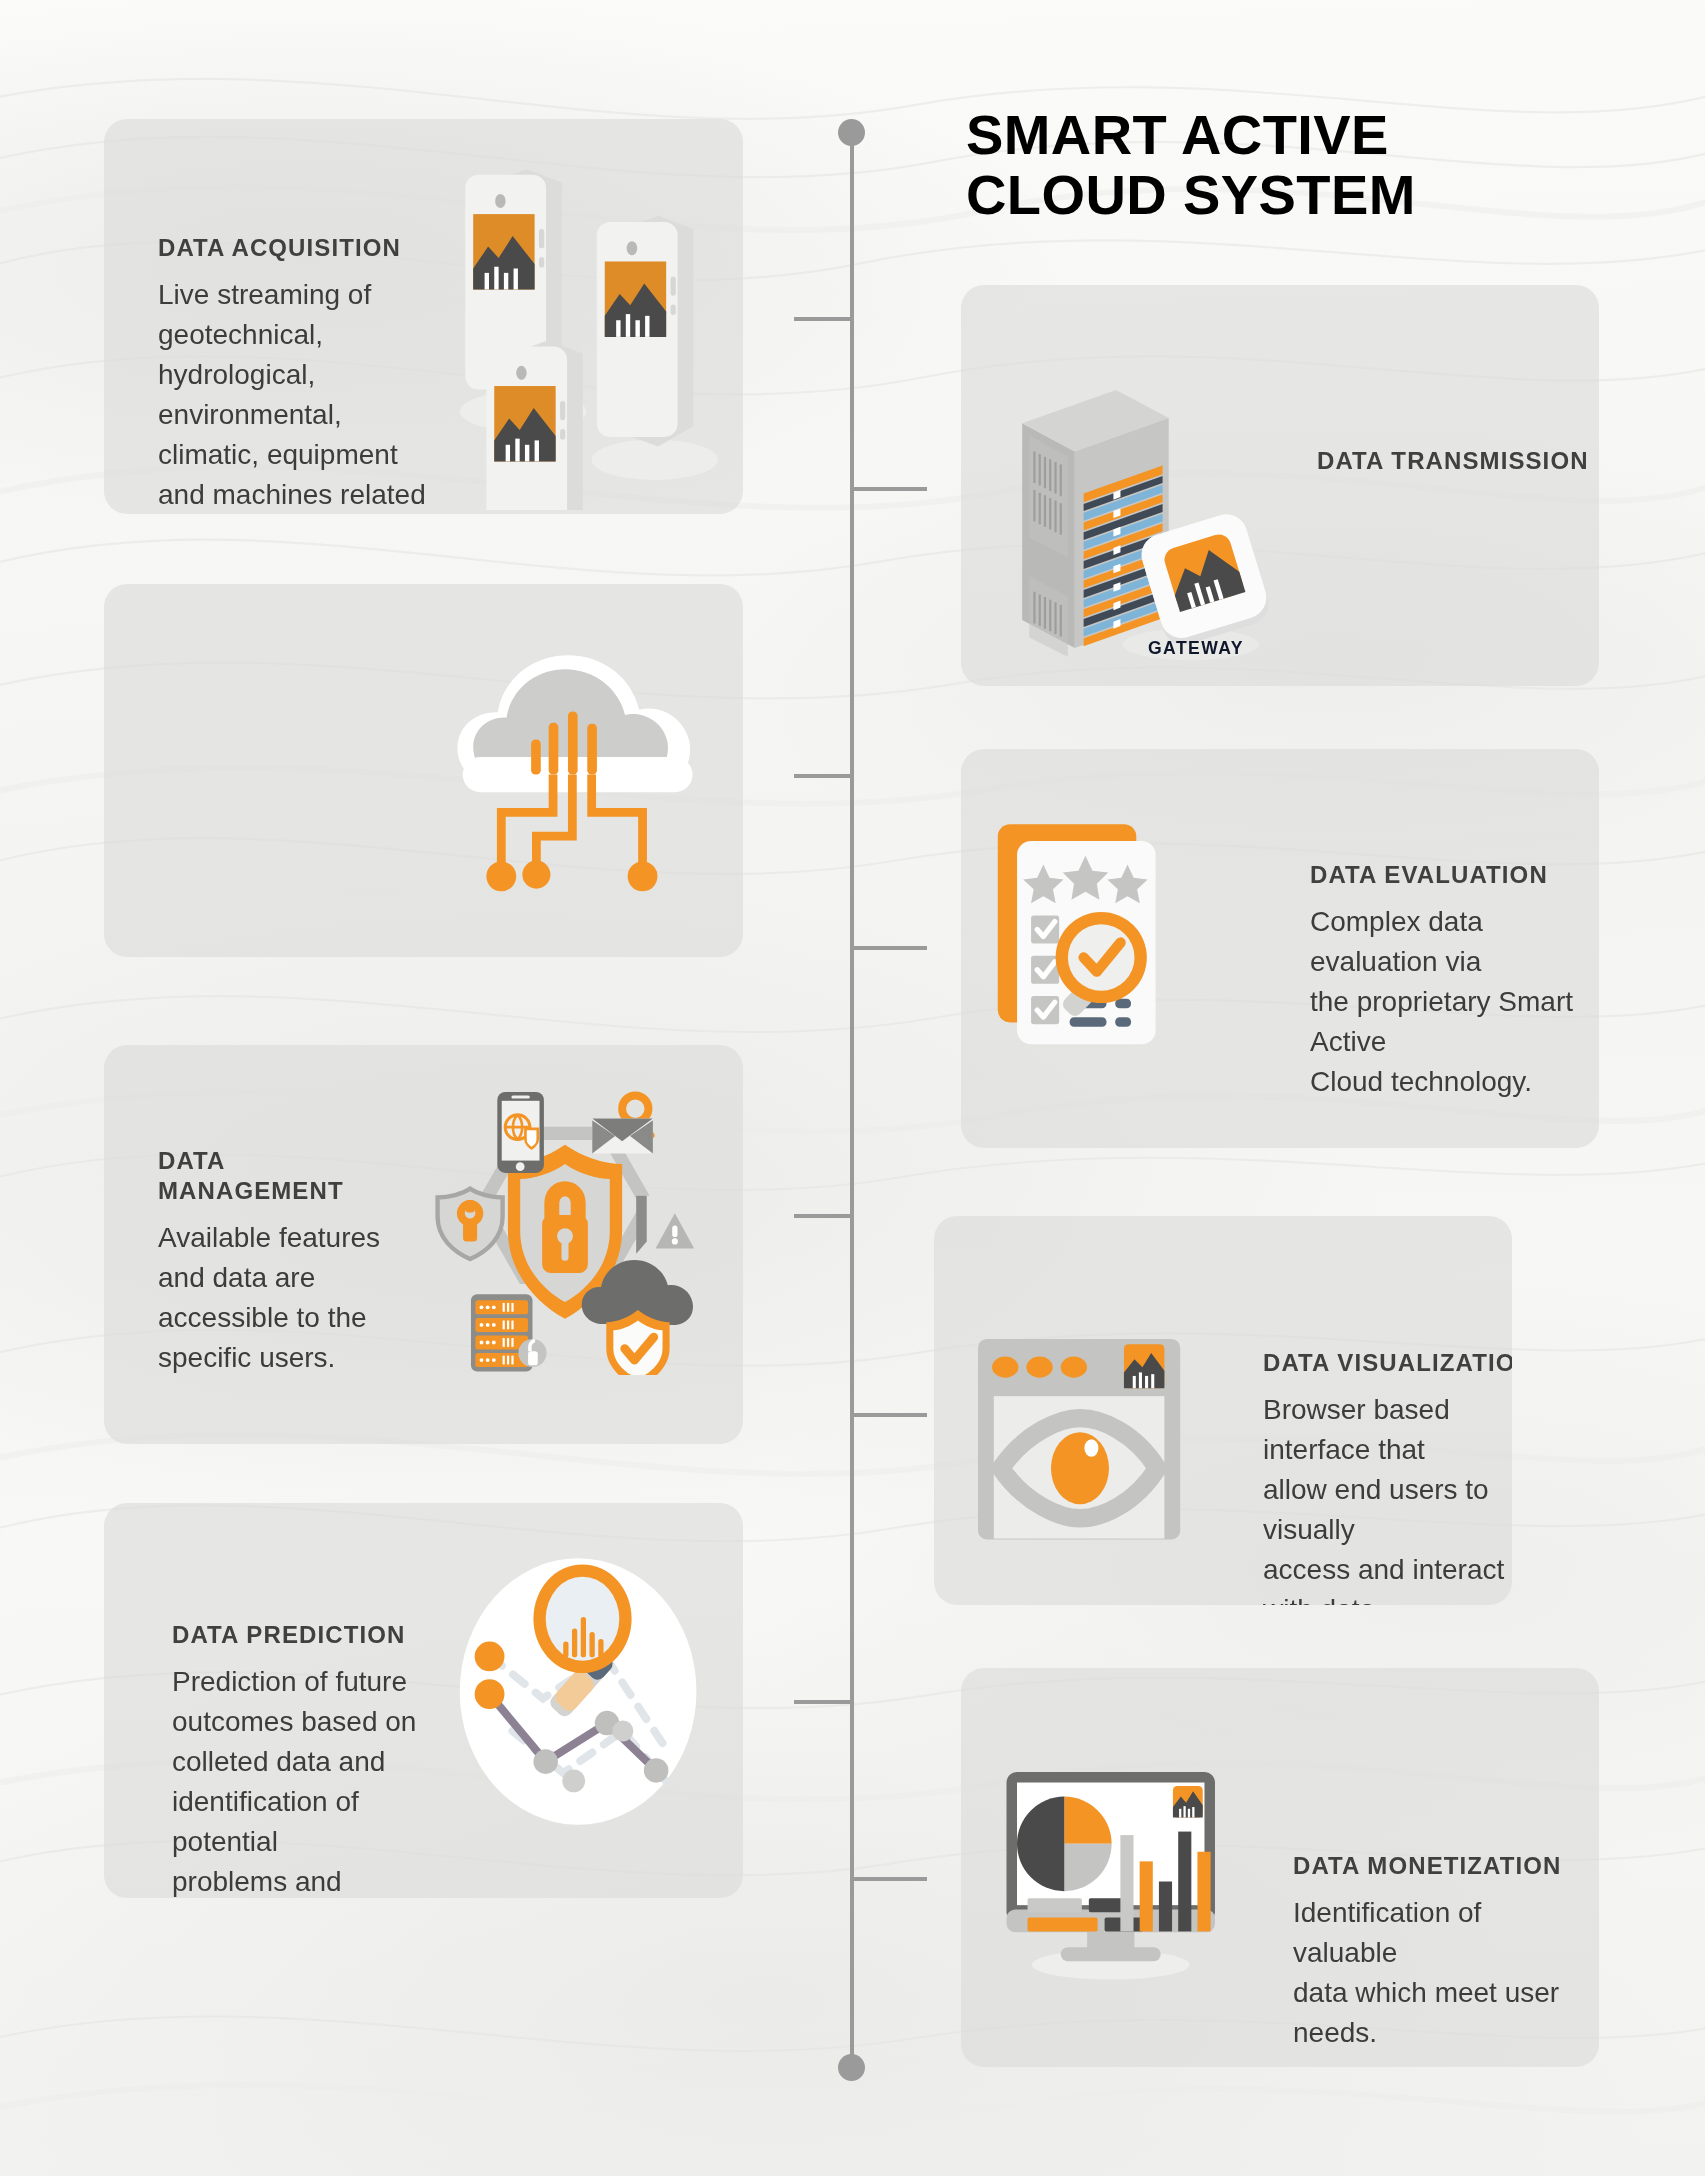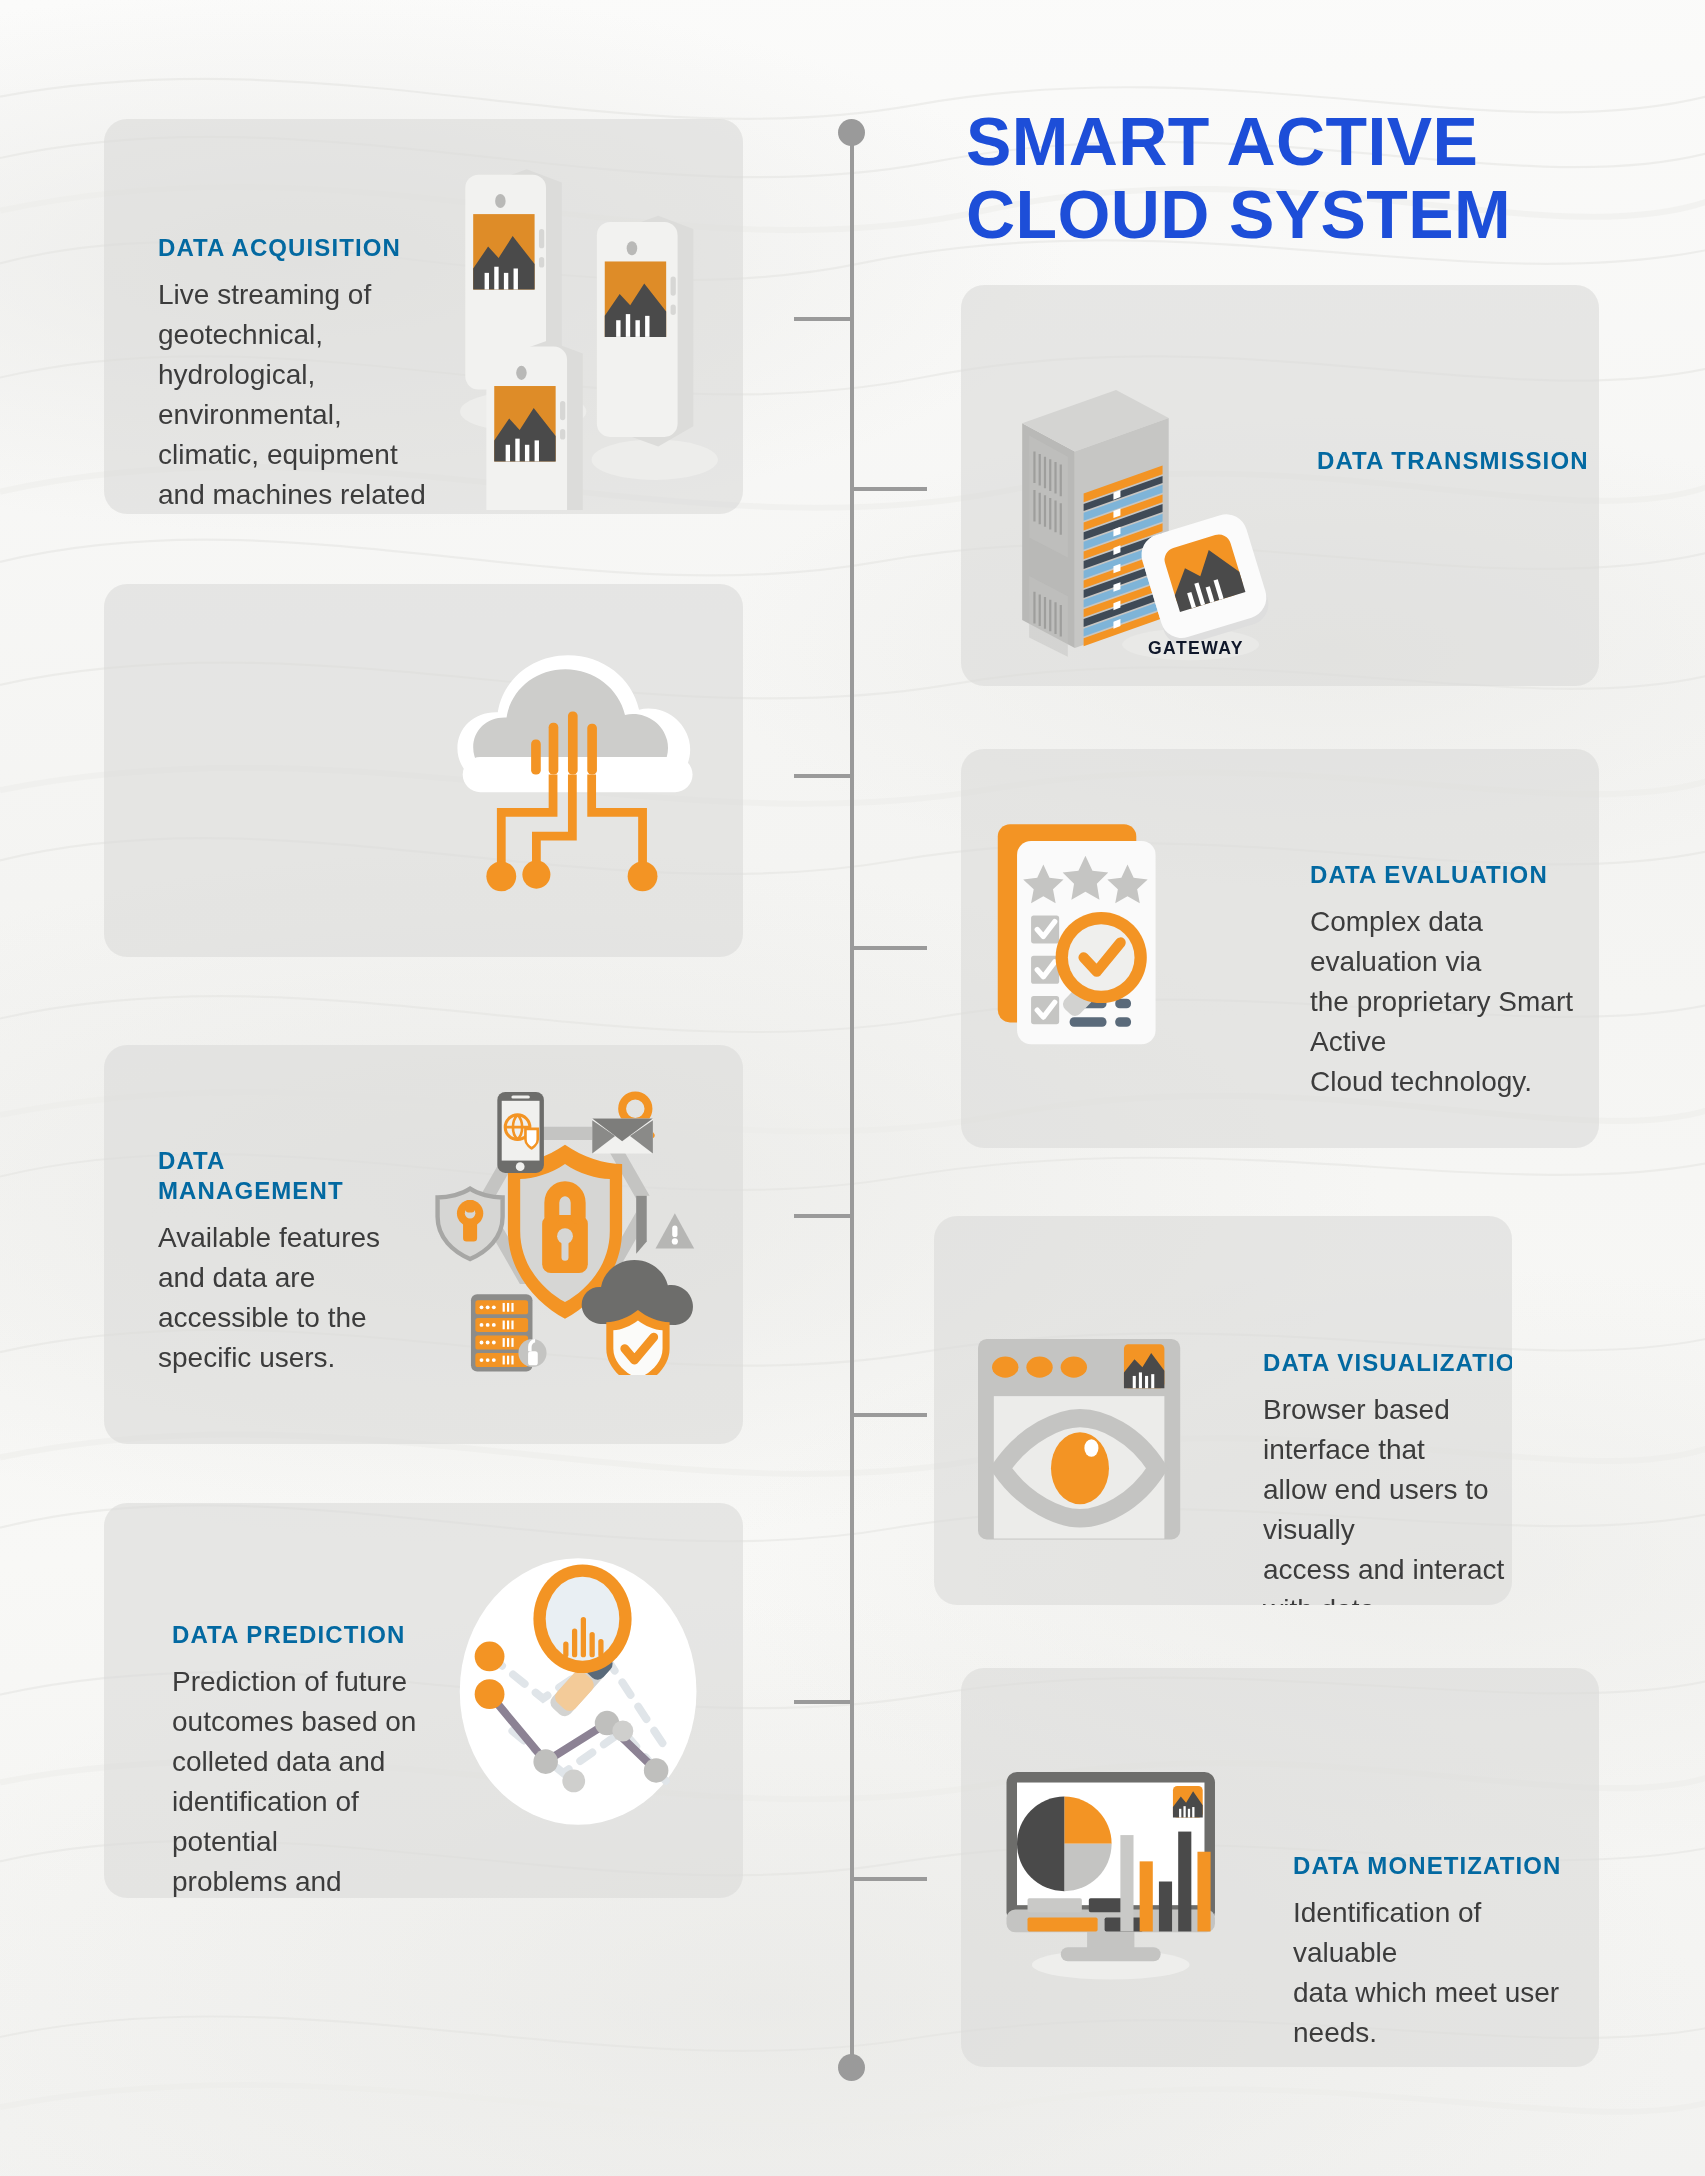--- a/index.html
+++ b/index.html
@@ -37,25 +37,25 @@
   }
 
   .stage { position: absolute; inset: 0; z-index: 3; }
 
   
   .title {
     position: absolute;
     left: 966px;
     top: 105px;
     width: 685px;
-    font-size: 68px;
+    font-size: 56px;
     font-weight: bold;
     line-height: 1.08;
     letter-spacing: 0.4px;
-    color: #1d4ed8;
+    color: #000000;
     text-transform: uppercase;
     white-space: pre-line;
   }
 
   
   .timeline-line {
     position: absolute;
     left: 850px;
     top: 132px;
     width: 4.4px;
@@ -85,21 +85,21 @@
     border-radius: 23px;
     background: rgba(219,219,217,.60);
     overflow: hidden;
   }
 
   .card-text { position: absolute; }
   .card-title {
     font-size: 24px;
     font-weight: bold;
     letter-spacing: 1.1px;
-    color: #0369a1;
+    color: #404040;
     text-transform: uppercase;
     line-height: 1.25;
     white-space: pre-line;
     margin-bottom: 12.3px;
   }
   .card-body {
     font-size: 28px;
     line-height: 1.43;
     color: #3c3c3c;
     white-space: pre-line;

